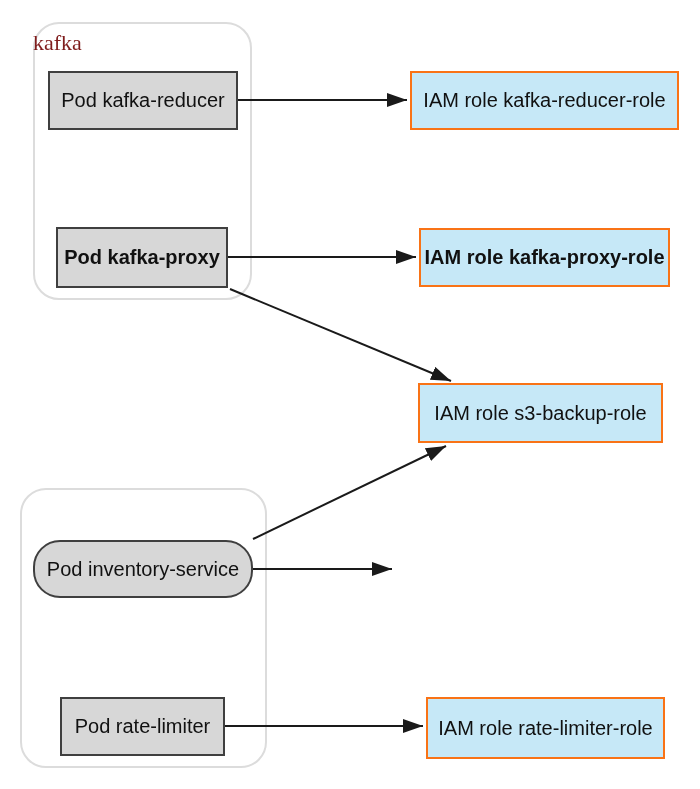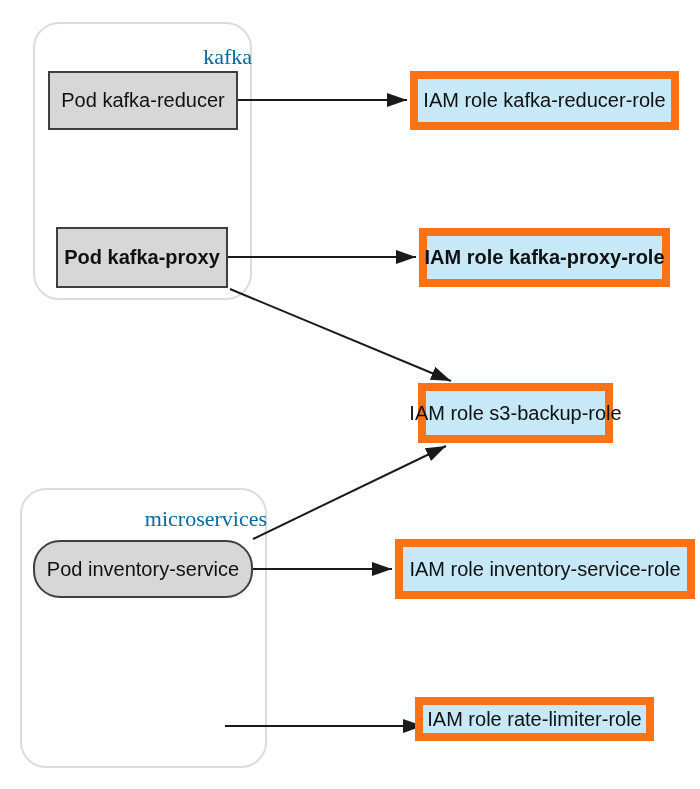--- a/index.html
+++ b/index.html
@@ -23,83 +23,81 @@
     border: 2px solid #dcdcdc;
     border-radius: 26px;
     background: #ffffff;
     box-sizing: border-box;
     z-index: 1;
   }
   .group-label {
     position: absolute;
     left: 0; right: 0;
     top: 8px;
-    text-align: right;
+    text-align: left;
     font-family: "Liberation Serif", serif;
     font-size: 22px;
-    color: #0369a1;
+    color: #7f1d1d;
     z-index: 3;
-    margin-top: 14px;
   }
   .node {
     position: absolute;
     display: flex;
     align-items: center;
     justify-content: center;
     font-size: 20px;
     color: #111111;
     box-sizing: border-box;
     white-space: nowrap;
     z-index: 3;
   }
   .pod  { background: #d7d7d7; border: 2px solid #3f3f3f; }
-  .iam  { background: #c6e8f7; border: 8px solid #f97316; }
+  .iam  { background: #c6e8f7; border: 2px solid #f97316; }
 
   #group-kafka            { left: 33px;  top: 22px;  width: 219px; height: 278px; }
   #group-microservices    { left: 20px;  top: 488px; width: 247px; height: 280px; }
 
   #pod-kafka-reducer      { left: 48px;  top: 71px;  width: 190px; height: 59px; }
   #pod-kafka-proxy        { left: 56px;  top: 227px; width: 172px; height: 61px; font-weight: bold; }
   #pod-inventory-service  { left: 33px;  top: 540px; width: 220px; height: 58px; border-radius: 27px; }
   #pod-rate-limiter       { left: 60px;  top: 697px; width: 165px; height: 59px; }
 
   #iam-kafka-reducer-role     { left: 410px; top: 71px;  width: 269px; height: 59px; }
   #iam-kafka-proxy-role       { left: 419px; top: 228px; width: 251px; height: 59px; font-weight: bold; }
-  #iam-s3-backup-role         { left: 418px; top: 383px; width: 195px; height: 60px; }
+  #iam-s3-backup-role         { left: 418px; top: 383px; width: 245px; height: 60px; }
   #iam-inventory-service-role { left: 395px; top: 539px; width: 300px; height: 60px; }
-  #iam-rate-limiter-role      { left: 415px; top: 697px; width: 239px; height: 44px; }
+  #iam-rate-limiter-role      { left: 426px; top: 697px; width: 239px; height: 62px; }
 </style>
 </head>
 <body>
 
 <div class="canvas">
 
   <div class="group" id="group-kafka"></div>
   <div class="group-label" id="label-kafka" style="left:33px; width:219px; top:30px;">kafka</div>
 
   <div class="group" id="group-microservices"></div>
-  <div class="group-label" id="label-microservices" style="left:20px; width:247px; top:492px;">microservices</div>
 
   <svg class="edges" xmlns="http://www.w3.org/2000/svg">
     <defs>
       <marker id="arrowhead" viewBox="0 0 10 7" markerWidth="20" markerHeight="14" markerUnits="userSpaceOnUse" refX="10" refY="3.5" orient="auto">
         <path d="M0,0 L10,3.5 L0,7 Z" fill="#1a1a1a"></path>
       </marker>
     </defs>
   <line x1="238" y1="100" x2="407" y2="100" stroke="#1a1a1a" marker-end="url(#arrowhead)"></line>
       <line x1="228" y1="257" x2="416" y2="257" stroke="#1a1a1a" marker-end="url(#arrowhead)"></line>
       <line x1="230" y1="289" x2="451" y2="381" stroke="#1a1a1a" marker-end="url(#arrowhead)"></line>
       <line x1="253" y1="539" x2="446" y2="446" stroke="#1a1a1a" marker-end="url(#arrowhead)"></line>
       <line x1="253" y1="569" x2="392" y2="569" stroke="#1a1a1a" marker-end="url(#arrowhead)"></line>
       <line x1="225" y1="726" x2="423" y2="726" stroke="#1a1a1a" marker-end="url(#arrowhead)"></line>
     </svg>
 
   <div class="node pod" id="pod-kafka-reducer">Pod kafka-reducer</div>
   <div class="node pod" id="pod-kafka-proxy">Pod kafka-proxy</div>
   <div class="node pod" id="pod-inventory-service">Pod inventory-service</div>
+  <div class="node pod" id="pod-rate-limiter">Pod rate-limiter</div>
 
   <div class="node iam" id="iam-kafka-reducer-role">IAM role kafka-reducer-role</div>
   <div class="node iam" id="iam-kafka-proxy-role">IAM role kafka-proxy-role</div>
   <div class="node iam" id="iam-s3-backup-role">IAM role s3-backup-role</div>
-  <div class="node iam" id="iam-inventory-service-role">IAM role inventory-service-role</div>
   <div class="node iam" id="iam-rate-limiter-role">IAM role rate-limiter-role</div>
 
 </div>
 
 </body></html>

